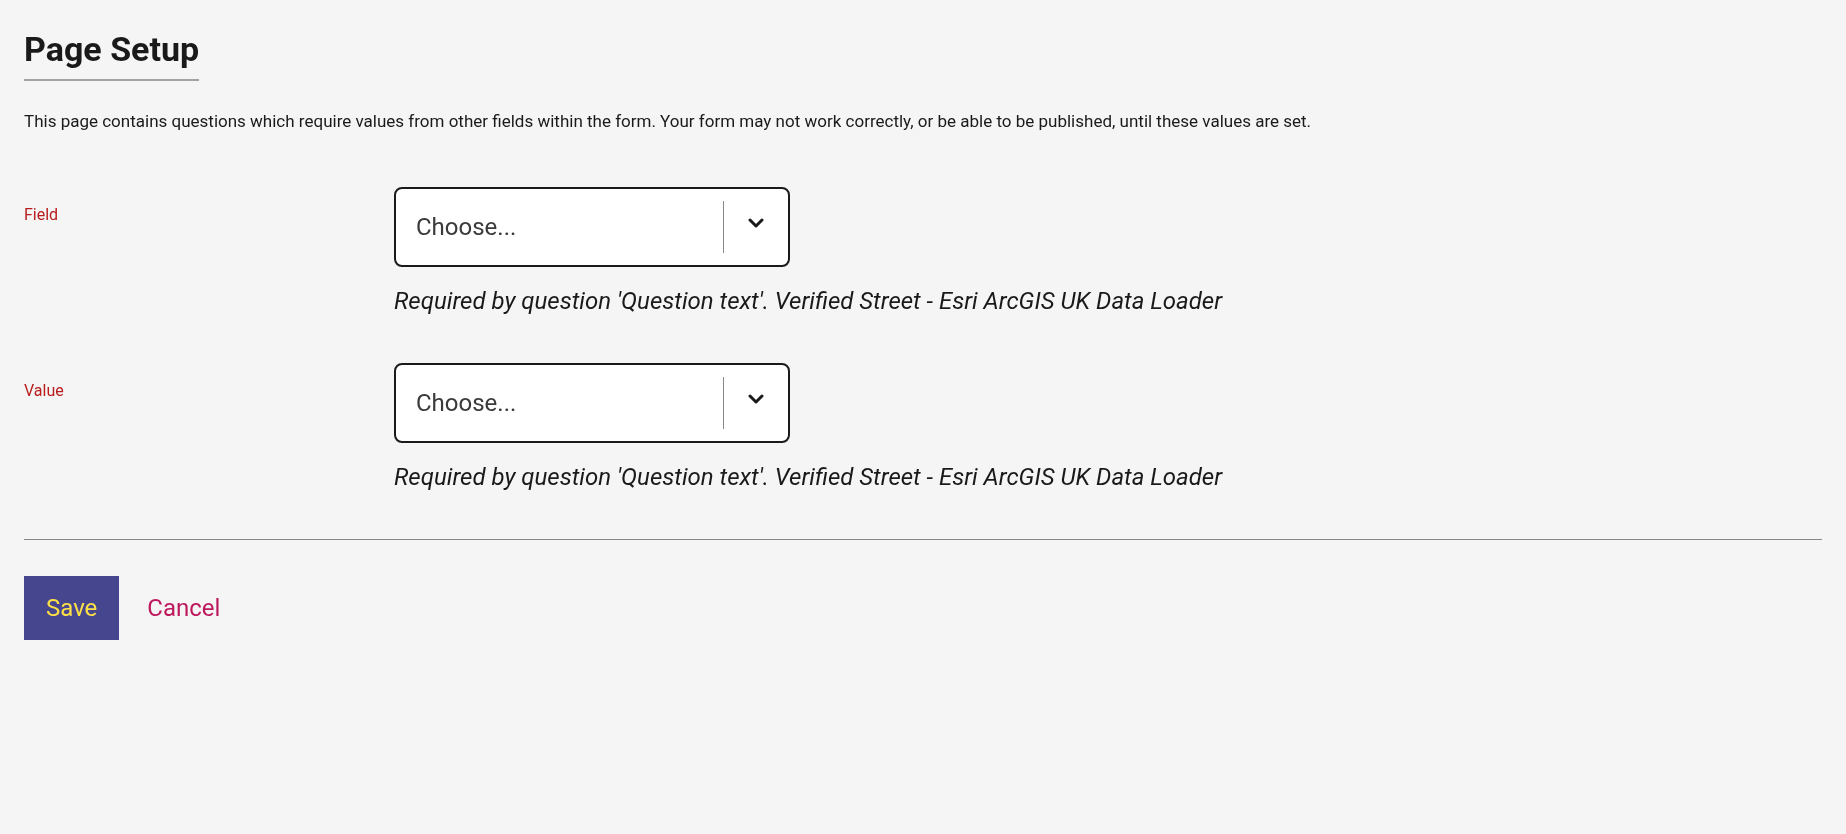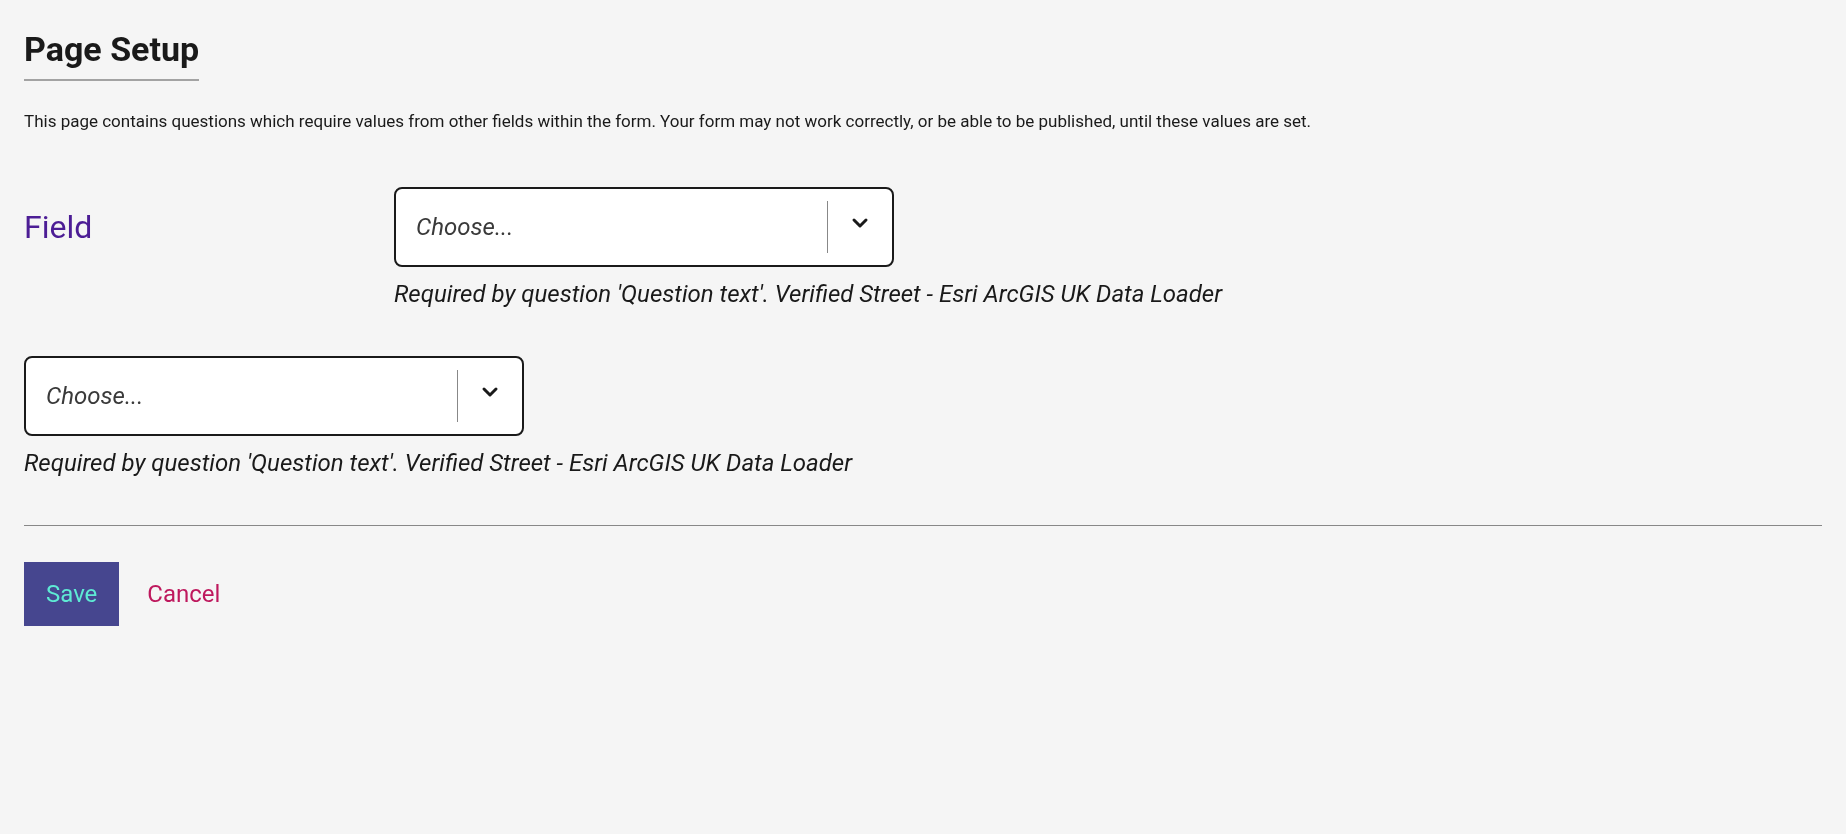--- a/index.html
+++ b/index.html
@@ -31,32 +31,31 @@
       max-width: 1780px;
     }
     .form-row {
       display: flex;
       align-items: flex-start;
       margin-bottom: 44px;
     }
     .form-label {
       width: 370px;
       flex-shrink: 0;
-      font-size: 32px;
-      color: #4c1d95;
+      font-size: 16px;
+      color: #b91c1c;
       padding-top: 16px;
     }
     .form-control-wrap {
       flex: 1;
     }
     .select-wrap {
       position: relative;
-      width: 500px;
-      margin-bottom: 9px;
-      font-style: italic;
+      width: 396px;
+      margin-bottom: 16px;
     }
     .select-control {
       width: 100%;
       height: 80px;
       border: 2px solid #1a1a1a;
       border-radius: 8px;
       background: #fff;
       padding: 0 70px 0 20px;
       font-size: 24px;
       color: #3a3a3a;
@@ -90,21 +89,21 @@
       border-top: 1px solid #888;
       margin: 12px 0 36px 0;
     }
     .button-row {
       display: flex;
       align-items: center;
       gap: 28px;
     }
     .btn-primary {
       background: #46468f;
-      color: #5eead4;
+      color: #fde047;
       border: none;
       padding: 18px 22px;
       font-size: 24px;
       cursor: pointer;
       font-family: inherit;
     }
     .btn-cancel {
       background: transparent;
       border: none;
       color: #be185d;
@@ -134,20 +133,21 @@
             <polyline points="6 9 12 15 18 9"></polyline>
           </svg>
         </span>
       </div>
     </div>
     <div class="help-text">Required by question 'Question text'. Verified Street - Esri ArcGIS UK Data Loader</div>
   </div>
 </div>
 
 <div class="form-row">
+  <div class="form-label">Value</div>
   <div class="form-control-wrap">
     <div class="select-wrap">
       <div class="select-control">
         <span>Choose...</span>
         <span class="select-divider"></span>
         <span class="select-chevron">
           <svg width="24" height="24" viewBox="0 0 24 24" fill="none" stroke="#1a1a1a" stroke-width="3" stroke-linecap="round" stroke-linejoin="round">
             <polyline points="6 9 12 15 18 9"></polyline>
           </svg>
         </span>

